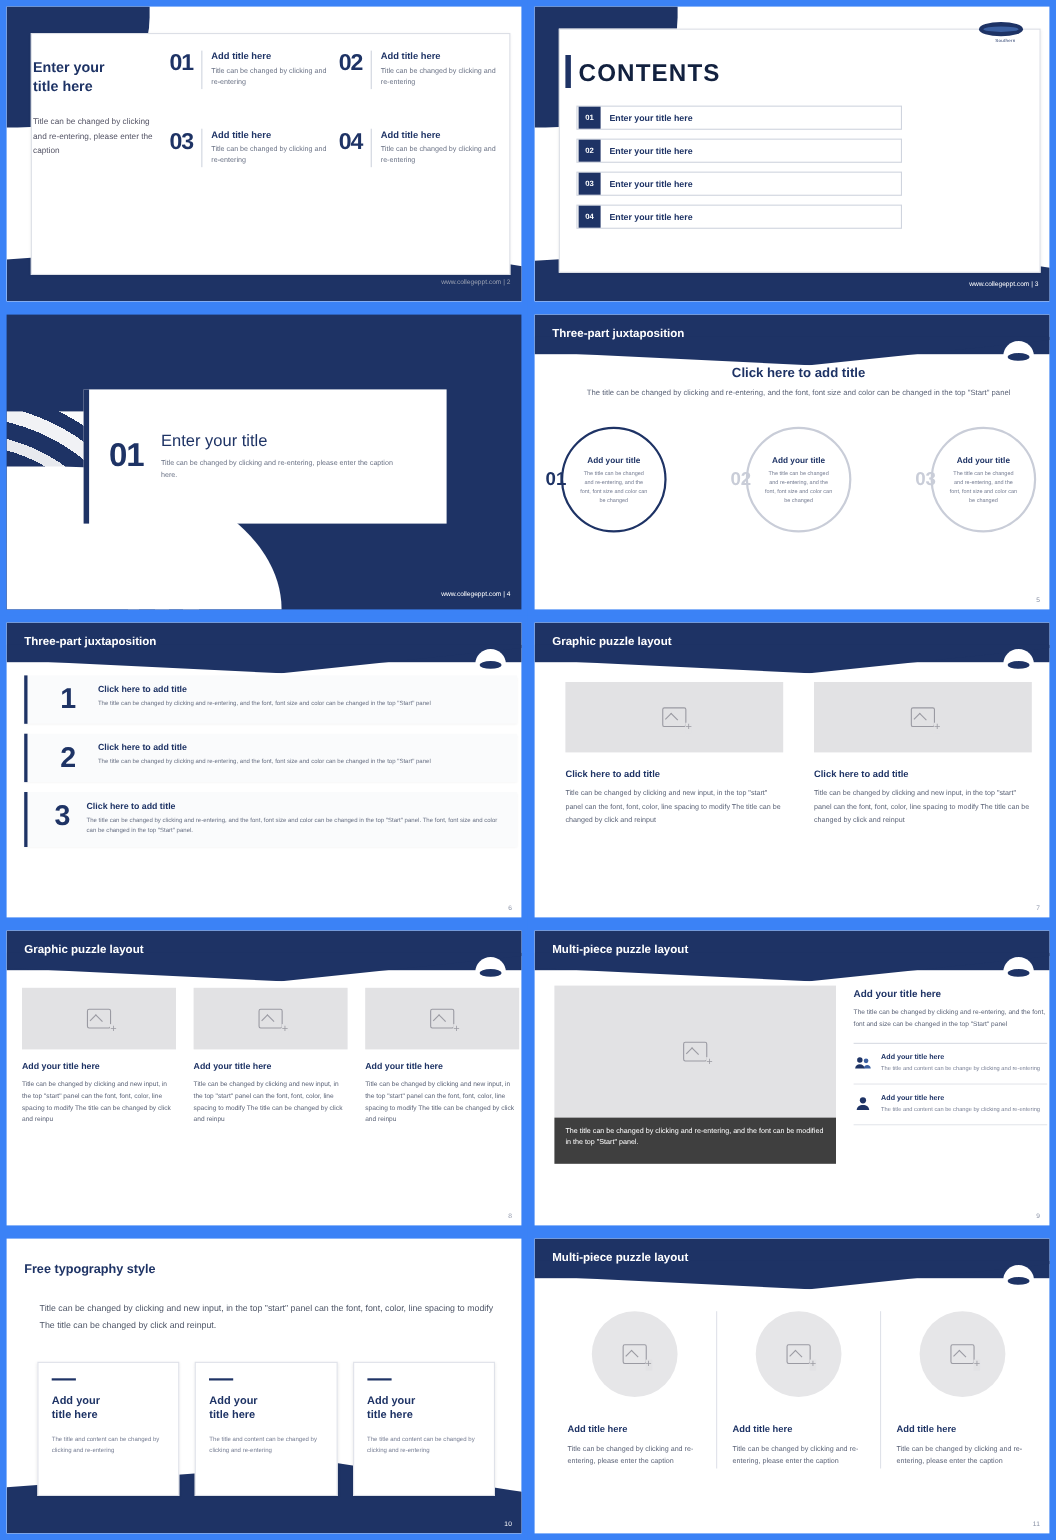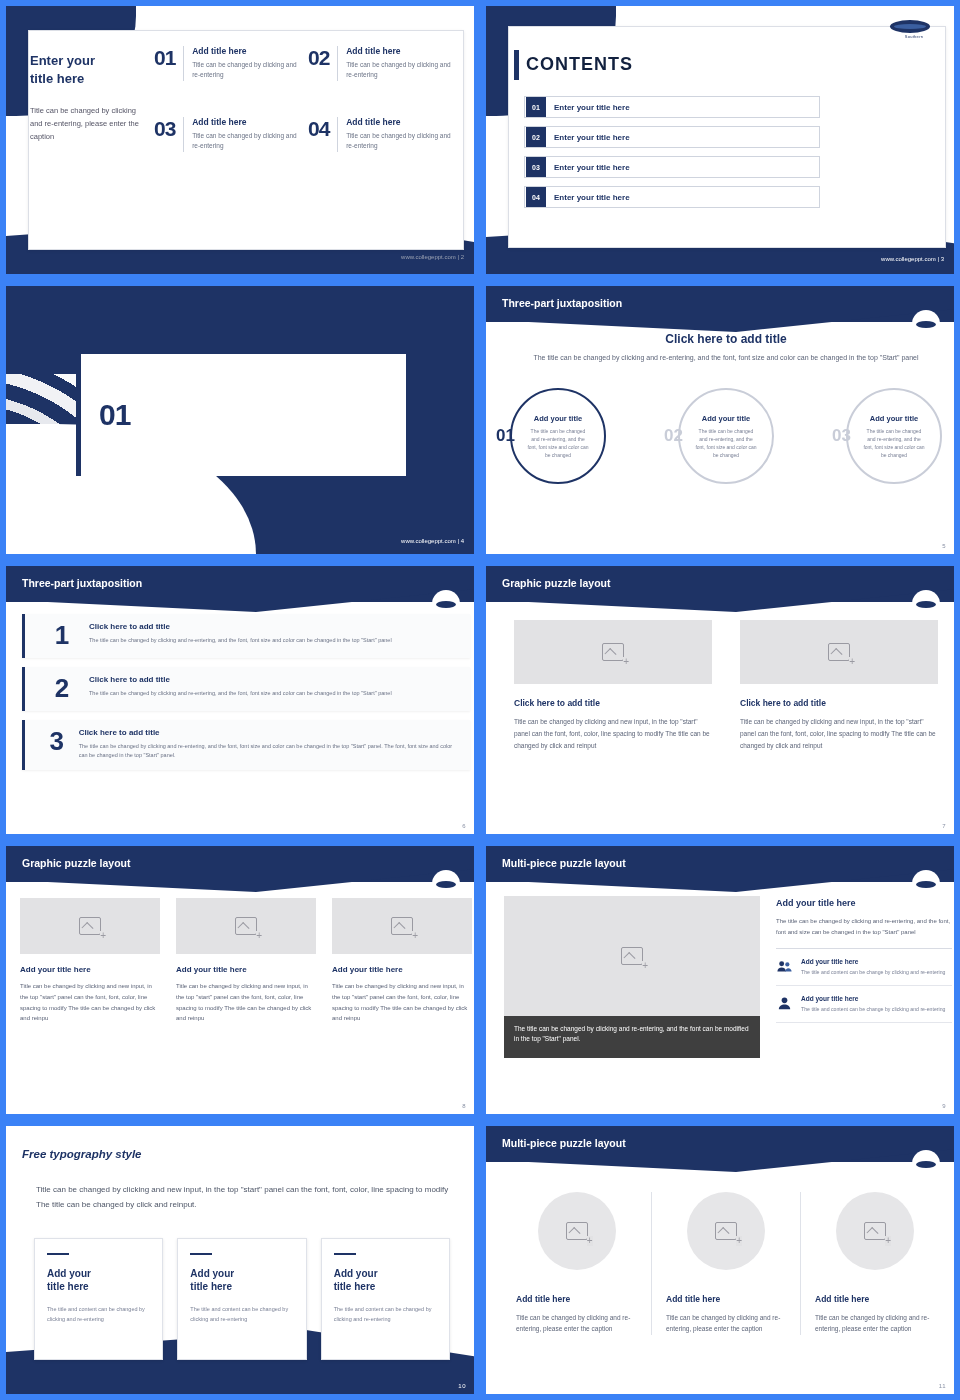--- a/index.html
+++ b/index.html
@@ -51,21 +51,21 @@
   .s1-item { display:flex; gap:8px; }
   .s1-num { font-size:21px; font-weight:bold; color:#1e3365; letter-spacing:-1px; }
   .s1-divider { width:1px; background:#cfd4de; }
   .s1-txt h4 { font-size:8.5px; font-weight:bold; color:#1e3365; margin-bottom:4px; }
   .s1-txt p { font-size:6.5px; line-height:1.6; color:#6b7386; }
   .s1-foot { position:absolute; right:10px; bottom:14px; font-size:6px; color:#9aa1b2; }
   
   .s2-bgtop { position:absolute; left:0; top:0; width:130px; height:110px; background:#1e3365; border-bottom-right-radius:120px 100px;}
   .s2-bgbot { position:absolute; left:0; bottom:0; width:480px; height:55px; background:#1e3365; clip-path: polygon(0 18px, 300px 0, 480px 26px, 480px 55px, 0 55px);}
   .s2-card { position:absolute; left:22px; top:20px; width:438px; height:222px; background:#fff; border:1px solid #dcdfe6; box-shadow:0 1px 3px rgba(0,0,0,.08);}
-  .s2-title { position:absolute; left:40px; top:48px; font-size:18px; font-weight:bold; letter-spacing:1px; color:#12213f;}
+  .s2-title { position:absolute; left:40px; top:48px; font-size:22px; font-weight:bold; letter-spacing:1px; color:#12213f;}
   .s2-bar { position:absolute; left:28px; top:44px; width:5px; height:30px; background:#1e3365;}
   .s2-rows { position:absolute; left:38px; top:90px; width:296px; }
   .s2-row { display:flex; align-items:center; height:22px; border:1px solid #cfd4de; margin-bottom:8px; background:#fff;}
   .s2-badge { width:20px; height:20px; margin:0 8px 0 1px; background:#1e3365; color:#fff; font-size:7px; font-weight:bold; display:flex; align-items:center; justify-content:center;}
   .s2-row span.lbl { font-size:8px; font-weight:bold; color:#1e3365;}
   .logo { position:absolute; right:16px; top:14px; width:48px; height:24px; }
   .logo-oval { width:40px; height:13px; border-radius:50%; background:#1e3365; position:relative; }
   .logo-oval::after{ content:""; position:absolute; left:4px; top:4px; width:32px; height:5px; background:#3b5fa0; border-radius:50%;}
   .logo-txt { font-size:4px; color:#1e3365; text-align:center; letter-spacing:.3px; margin-top:1px;}
   .s2-foot { position:absolute; right:10px; bottom:12px; font-size:6px; color:#ffffff;}
@@ -127,21 +127,21 @@
   .s8-cap { position:absolute; left:18px; top:170px; width:256px; height:42px; background:#3f3f3f; color:#fff; font-size:6.5px; line-height:1.6; padding:8px 10px;}
   .s8-right { position:absolute; left:290px; top:52px; width:176px;}
   .s8-right h5 { font-size:9px; font-weight:bold; color:#1e3365; margin-bottom:8px;}
   .s8-right p.lead { font-size:6px; line-height:1.8; color:#5c6478; padding-bottom:10px; border-bottom:1px solid #d8dbe3;}
   .s8-item { display:flex; gap:8px; padding:9px 0; border-bottom:1px solid #e4e6ec;}
   .s8-ic { width:17px; height:17px; flex:0 0 17px; }
   .s8-item h6 { font-size:6.5px; font-weight:bold; color:#1e3365; margin-bottom:3px;}
   .s8-item p { font-size:5.2px; line-height:1.6; color:#7a8196;}
   
   .s9-bgbot { position:absolute; left:0; bottom:0; width:480px; height:70px; background:#1e3365; clip-path: polygon(0 28px, 300px 6px, 480px 34px, 480px 70px, 0 70px);}
-  .s9-h { position:absolute; left:16px; top:22px; font-size:11.5px; font-weight:bold; color:#1e3365;font-style:italic;}
+  .s9-h { position:absolute; left:16px; top:22px; font-size:11.5px; font-weight:bold; color:#1e3365;}
   .s9-p { position:absolute; left:30px; top:56px; width:420px; font-size:8px; line-height:1.9; color:#4e5667;}
   .s9-cards { position:absolute; left:28px; top:112px; width:416px; display:flex; gap:14px;border-radius:26px;}
   .s9-card { width:132px; height:122px; background:#fff; border:1px solid #dfe2e9; box-shadow:0 1px 3px rgba(0,0,0,.1); padding:14px 12px;}
   .s9-card .rule { width:22px; height:2px; background:#1e3365; margin-bottom:12px;}
   .s9-card h5 { font-size:10px; font-weight:bold; color:#1e3365; line-height:1.3; margin-bottom:12px;}
   .s9-card p { font-size:5.5px; line-height:1.8; color:#7a8196;}
   
   .s10-cols { position:absolute; top:66px; left:16px; width:448px; display:flex;}
   .s10-col { width:149px; text-align:left; padding:0 14px; position:relative;}
   .s10-col + .s10-col { border-left:1px solid #dfe2e9;}
@@ -235,20 +235,24 @@
       <span>www.collegeppt.com  |</span>
       <span>3</span>
     </div>
   </div>
 
   <div class="slide s3">
     <div class="s3-swirl"></div>
     <div class="s3-white"></div>
     <div class="s3-card">
       <div class="s3-num">01</div>
+      <div>
+        <div class="s3-ttl">Enter your title</div>
+        <div class="s3-sub">Title can be changed by clicking and re-entering, please enter the caption here.</div>
+      </div>
     </div>
     <div class="s3-foot">
       <span>www.collegeppt.com  |</span>
       <span>4</span>
     </div>
   </div>
 
   <div class="slide">
     <div class="hdr"></div>
     <div class="hdr-wave"></div>

